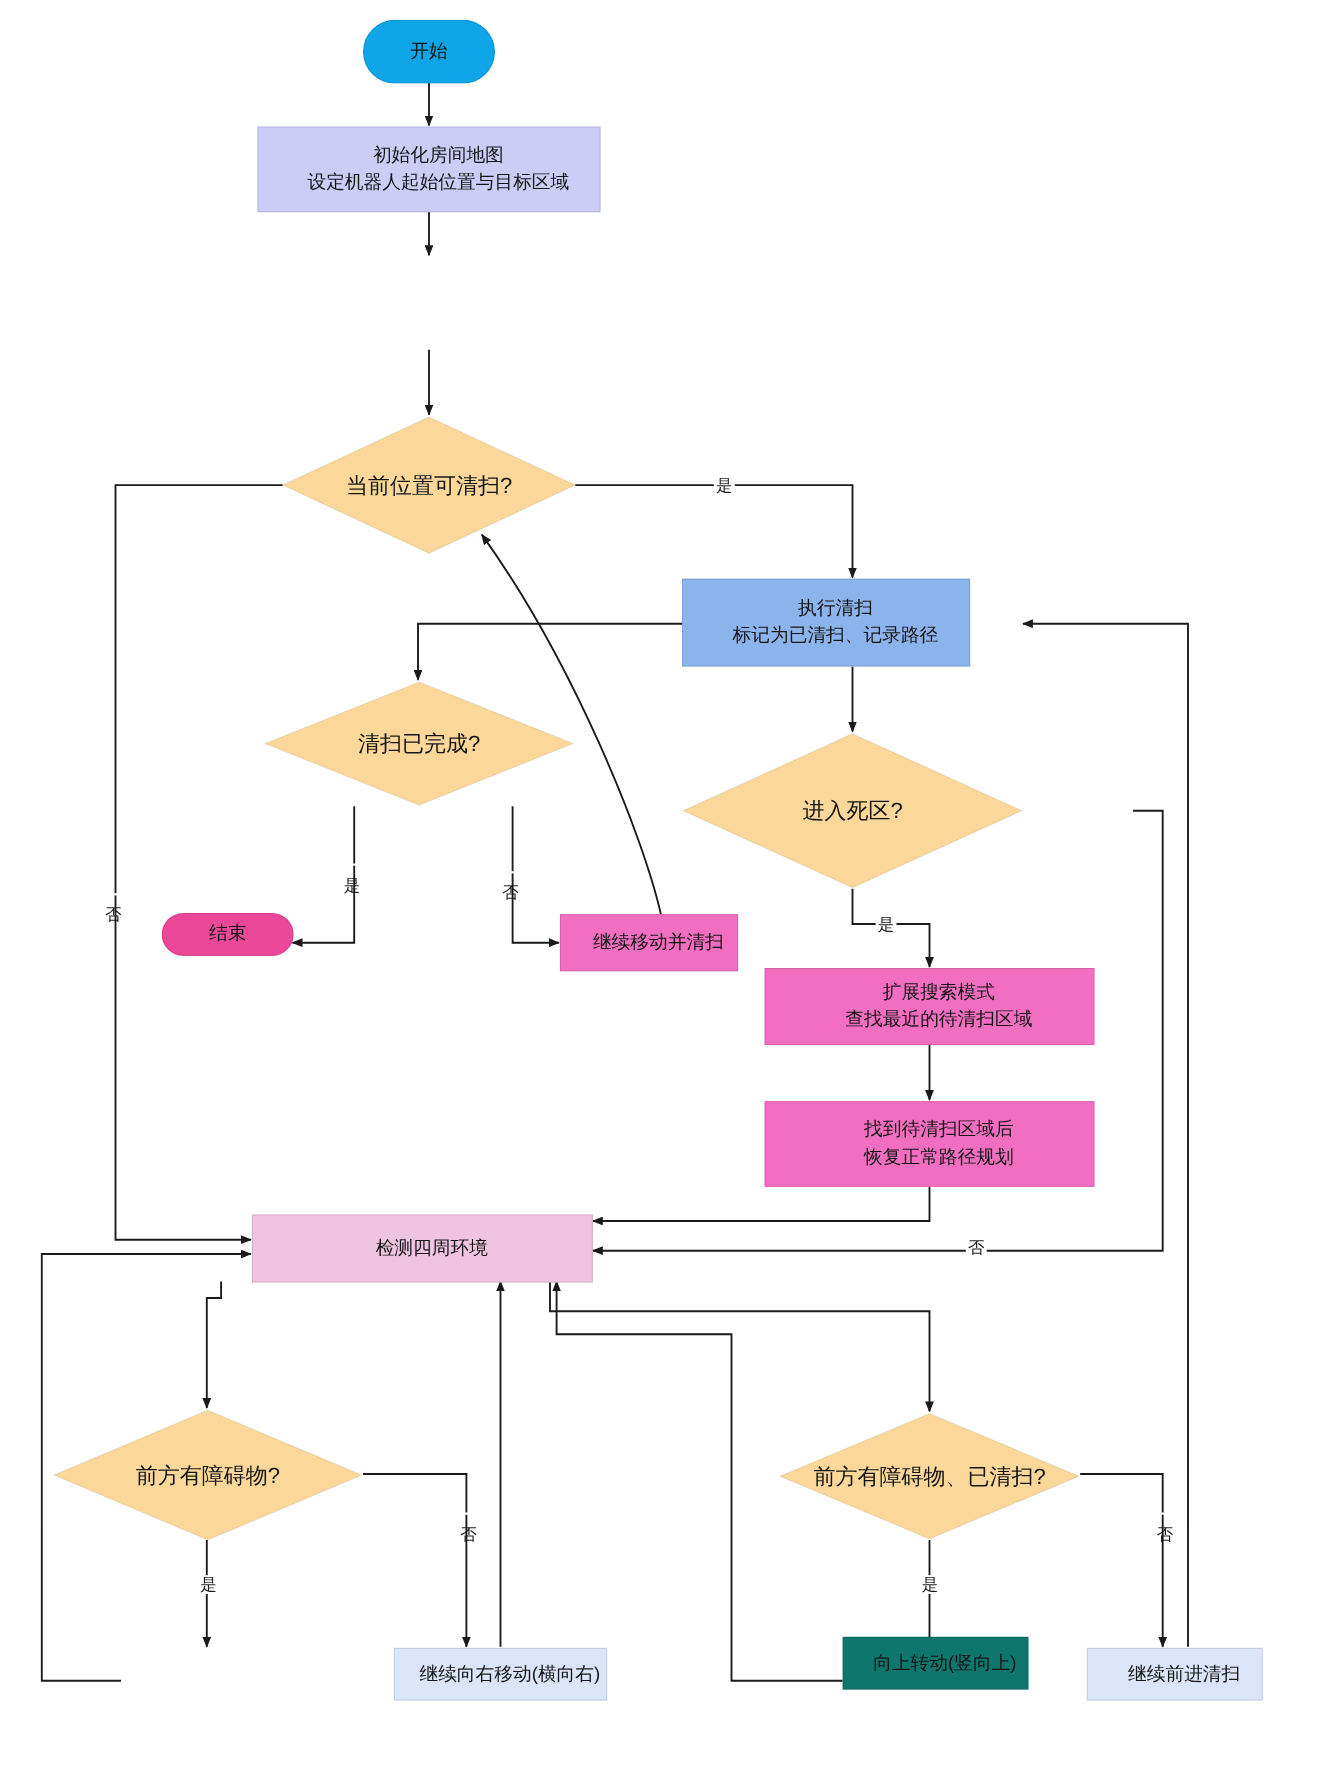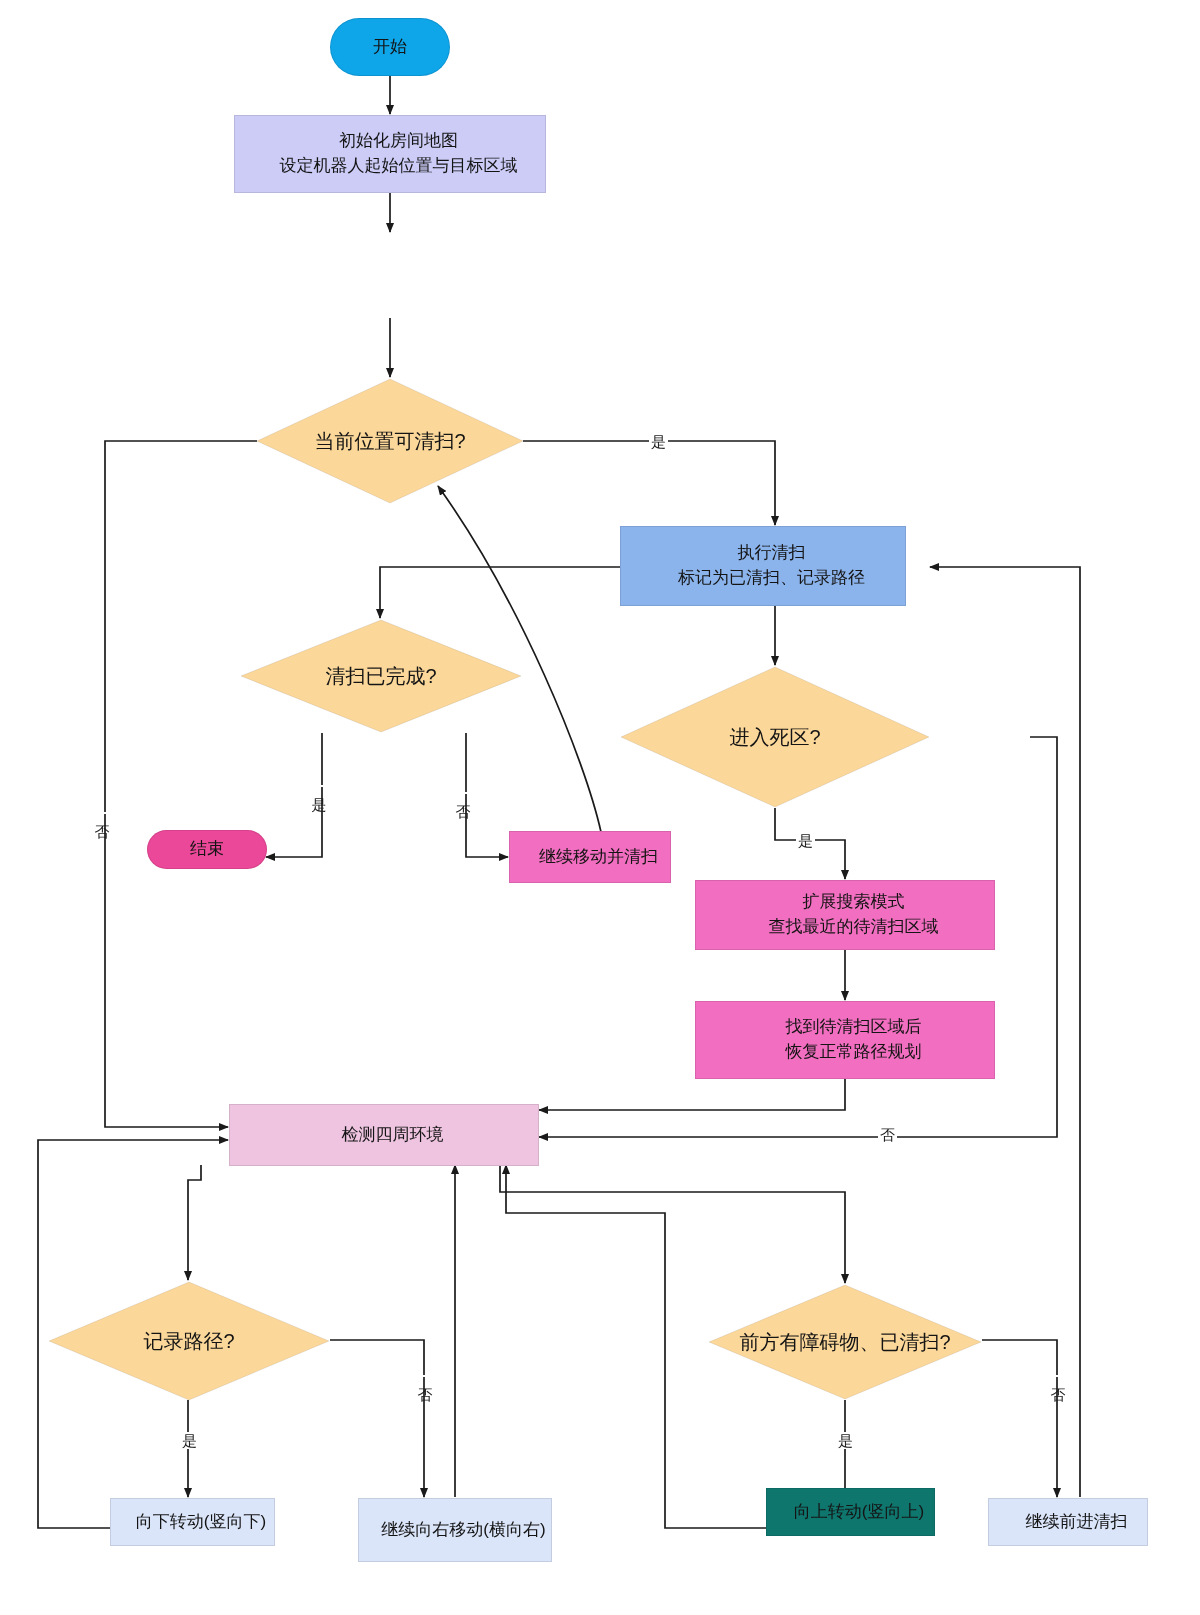--- a/index.html
+++ b/index.html
@@ -155,21 +155,21 @@
   </div>
 
 
   <div class="diamond-wrap" style="left:256px; top:378px; width:268px; height:126px;">
     <svg width="268" height="126">
       <polygon points="134,1 267,63 134,125 1,63" fill="#fbd79a" stroke="rgba(0,0,0,0.08)" stroke-width="1"></polygon>
     </svg>
     <div class="dmd-label">当前位置可清扫?</div>
   </div>
 
-  <div class="node rect" style="left:620px; top:526px; width:286px; height:80px; background:#8cb4ec;align-items:center;">
+  <div class="node rect" style="left:620px; top:526px; width:262px; height:80px; background:#8cb4ec;align-items:center;">
     <span>执行清扫
 标记为已清扫、记录路径</span>
   </div>
 
   <div class="diamond-wrap" style="left:240px; top:619px; width:282px; height:114px;">
     <svg width="282" height="114">
       <polygon points="141,1 281,57 141,113 1,57" fill="#fbd79a" stroke="rgba(0,0,0,0.08)" stroke-width="1"></polygon>
     </svg>
     <div class="dmd-label">清扫已完成?</div>
   </div>
@@ -200,35 +200,32 @@
 
   <div class="node rect" style="left:695px; top:1001px; width:300px; height:78px; background:#f26ec0;">
     <span>找到待清扫区域后
 恢复正常路径规划</span>
   </div>
 
   <div class="diamond-wrap" style="left:48px; top:1281px; width:282px; height:120px;">
     <svg width="282" height="120">
       <polygon points="141,1 281,60 141,119 1,60" fill="#fbd79a" stroke="rgba(0,0,0,0.08)" stroke-width="1"></polygon>
     </svg>
-    <div class="dmd-label">记录路径?</div>
+    <div class="dmd-label">前方有障碍物?</div>
   </div>
 
   <div class="diamond-wrap" style="left:708px; top:1284px; width:274px; height:116px;">
     <svg width="274" height="116">
       <polygon points="137,1 273,58 137,115 1,58" fill="#fbd79a" stroke="rgba(0,0,0,0.08)" stroke-width="1"></polygon>
     </svg>
     <div class="dmd-label">前方有障碍物、已清扫?</div>
   </div>
 
-  <div class="node rect" style="left:110px; top:1498px; width:165px; height:48px; background:#dbe5fa;">
-    <span>向下转动(竖向下)</span>
-  </div>
-
-  <div class="node rect" style="left:358px; top:1498px; width:194px; height:64px; background:#dbe5fa;">
+
+  <div class="node rect" style="left:358px; top:1498px; width:194px; height:48px; background:#dbe5fa;">
     <span>继续向右移动(横向右)</span>
   </div>
 
   <div class="node rect" style="left:766px; top:1488px; width:169px; height:48px; background:#0f766e;">
     <span>向上转动(竖向上)</span>
   </div>
 
   <div class="node rect" style="left:988px; top:1498px; width:160px; height:48px; background:#dbe5fa;">
     <span>继续前进清扫</span>
   </div>

